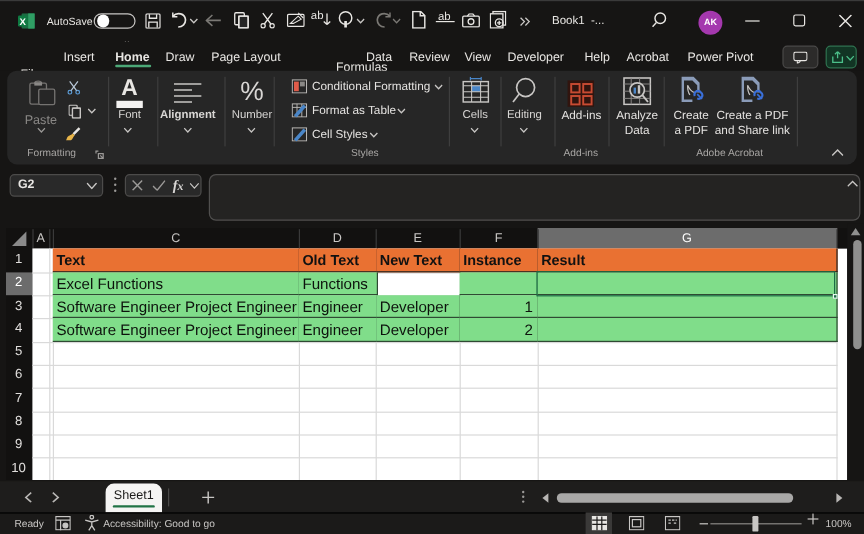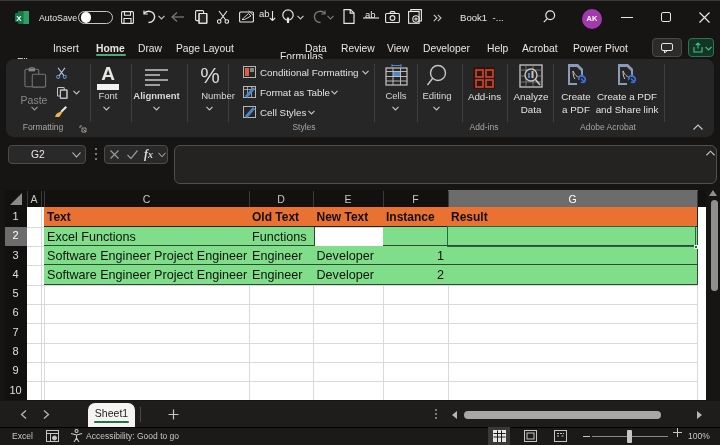--- a/index.html
+++ b/index.html
@@ -208,21 +208,21 @@
 
   <svg class="abs" style="left:145px;top:69px" width="23" height="17" viewBox="0 0 23 17" stroke="#c8c6c4" stroke-width="1.4">
     <path d="M0 1h23M0 6h15M0 11h23M0 16h15"></path>
   </svg>
   <div class="abs rlbl" style="left:126px;top:90px;width:61px;text-align:center;font-weight:bold;">Alignment</div>
   <svg class="abs" style="left:153px;top:106px" width="7" height="5" viewBox="0 0 7 5" fill="none" stroke="#c8c6c4" stroke-width="1.1">
       <path d="M0.5 0.8 3.5 4l3-3.2"></path>
     </svg>
 
   <div class="abs" style="left:196px;top:65px;width:28px;height:22px;color:#d8d6d4;font-size:22px;text-align:center;line-height:22px;">%</div>
-  <div class="abs rlbl" style="left:185px;top:90px;width:50px;text-align:right;">Number</div>
+  <div class="abs rlbl" style="left:185px;top:90px;width:50px;text-align:center;">Number</div>
   <svg class="abs" style="left:206px;top:106px" width="7" height="5" viewBox="0 0 7 5" fill="none" stroke="#c8c6c4" stroke-width="1.1">
       <path d="M0.5 0.8 3.5 4l3-3.2"></path>
     </svg>
 
   <svg class="abs" style="left:243px;top:66px" width="13" height="12" viewBox="0 0 13 12">
     <rect x="0.5" y="0.5" width="12" height="11" fill="none" stroke="#b8b6b4" stroke-width="1"></rect>
     <rect x="2" y="2" width="4" height="8" fill="#e05c4a"></rect>
       <rect x="7" y="2" width="4" height="4" fill="#8a8886"></rect>
   </svg>
   <div class="abs rtxt" style="left:260px;top:66.5px;">Conditional Formatting</div>
@@ -310,21 +310,21 @@
   </svg>
   <div class="abs rtxt" style="left:586px;top:91px;width:82px;text-align:center;">Create a PDF</div>
   <div class="abs rtxt" style="left:586px;top:104px;width:82px;text-align:center;">and Share link</div>
   <div class="abs glbl" style="left:570px;top:122px;width:76px;text-align:center;">Adobe Acrobat</div>
 
   <svg class="abs" style="left:693px;top:124px" width="10" height="6" viewBox="0 0 10 6" fill="none" stroke="#c8c6c4" stroke-width="1.2">
     <path d="M0.5 5.5 5 1l4.5 4.5"></path>
   </svg>
 
   <div class="abs" style="left:8px;top:145px;width:78px;height:19px;background:#292929;border:1px solid #4c4b4a;border-radius:4px;"></div>
-  <div class="abs ttxt" style="left:31px;top:149px;">G2</div>
+  <div class="abs ttxt" style="left:15px;top:149px;font-weight:bold;">G2</div>
   <svg class="abs" style="left:72px;top:152px" width="9" height="6" viewBox="0 0 9 6" fill="none" stroke="#c8c6c4" stroke-width="1.1">
       <path d="M0.5 0.5 4.5 5l4-4.5"></path>
     </svg>
   <div class="abs" style="left:95px;top:148px;width:2px;height:2px;background:#9b9997;border-radius:50%;"></div>
   <div class="abs" style="left:95px;top:153px;width:2px;height:2px;background:#9b9997;border-radius:50%;"></div>
   <div class="abs" style="left:95px;top:158px;width:2px;height:2px;background:#9b9997;border-radius:50%;"></div>
   <div class="abs" style="left:104px;top:145px;width:64px;height:19px;background:#292929;border:1px solid #4c4b4a;border-radius:4px;"></div>
   <svg class="abs" style="left:110px;top:150px" width="9" height="9" viewBox="0 0 9 9" stroke="#9b9997" stroke-width="1.2">
       <path d="M0.5 0.5 8.5 8.5M8.5 0.5 0.5 8.5"></path>
     </svg>
@@ -436,21 +436,21 @@
       <path d="M5.5 0.5v10M0.5 5.5h10"></path>
     </svg>
   <div class="abs" style="left:435px;top:409px;width:2px;height:2px;background:#9b9997;border-radius:50%;"></div>
   <div class="abs" style="left:435px;top:413px;width:2px;height:2px;background:#9b9997;border-radius:50%;"></div>
   <div class="abs" style="left:435px;top:417px;width:2px;height:2px;background:#9b9997;border-radius:50%;"></div>
   <div class="abs" style="left:452px;top:410.5px;width:0;height:0;border-top:4px solid transparent;border-bottom:4px solid transparent;border-right:5px solid #b8b6b4;"></div>
   <div class="abs" style="left:464px;top:410.5px;width:197px;height:8px;background:#a9a8a7;border-radius:4px;"></div>
   <div class="abs" style="left:697px;top:410.5px;width:0;height:0;border-top:4px solid transparent;border-bottom:4px solid transparent;border-left:5px solid #b8b6b4;"></div>
 
   <div class="abs" style="left:0;top:427px;width:720px;height:18px;background:#1b1a19;border-top:1px solid #000;"></div>
-  <div class="abs stxt" style="left:12px;top:431px;">Excel</div>
+  <div class="abs stxt" style="left:12px;top:431px;">Ready</div>
   <svg class="abs" style="left:46px;top:430px" width="13" height="12" viewBox="0 0 13 12" fill="none" stroke="#c8c6c4" stroke-width="1">
     <rect x="0.5" y="0.5" width="12" height="11"></rect>
       <path d="M0.5 3.5h12M4.5 3.5V12"></path>
       <circle cx="8.5" cy="8" r="2" fill="#c8c6c4"></circle>
   </svg>
   <svg class="abs" style="left:70px;top:429px" width="13" height="14" viewBox="0 0 13 14" fill="none" stroke="#c8c6c4" stroke-width="1.1">
     <circle cx="6.5" cy="2" r="1.5"></circle>
       <path d="M1 4.5 6.5 6 12 4.5M6.5 6v3l-2.5 4M6.5 9l2.5 4"></path>
   </svg>
   <div class="abs stxt" style="left:86px;top:431px;">Accessibility: Good to go</div>

